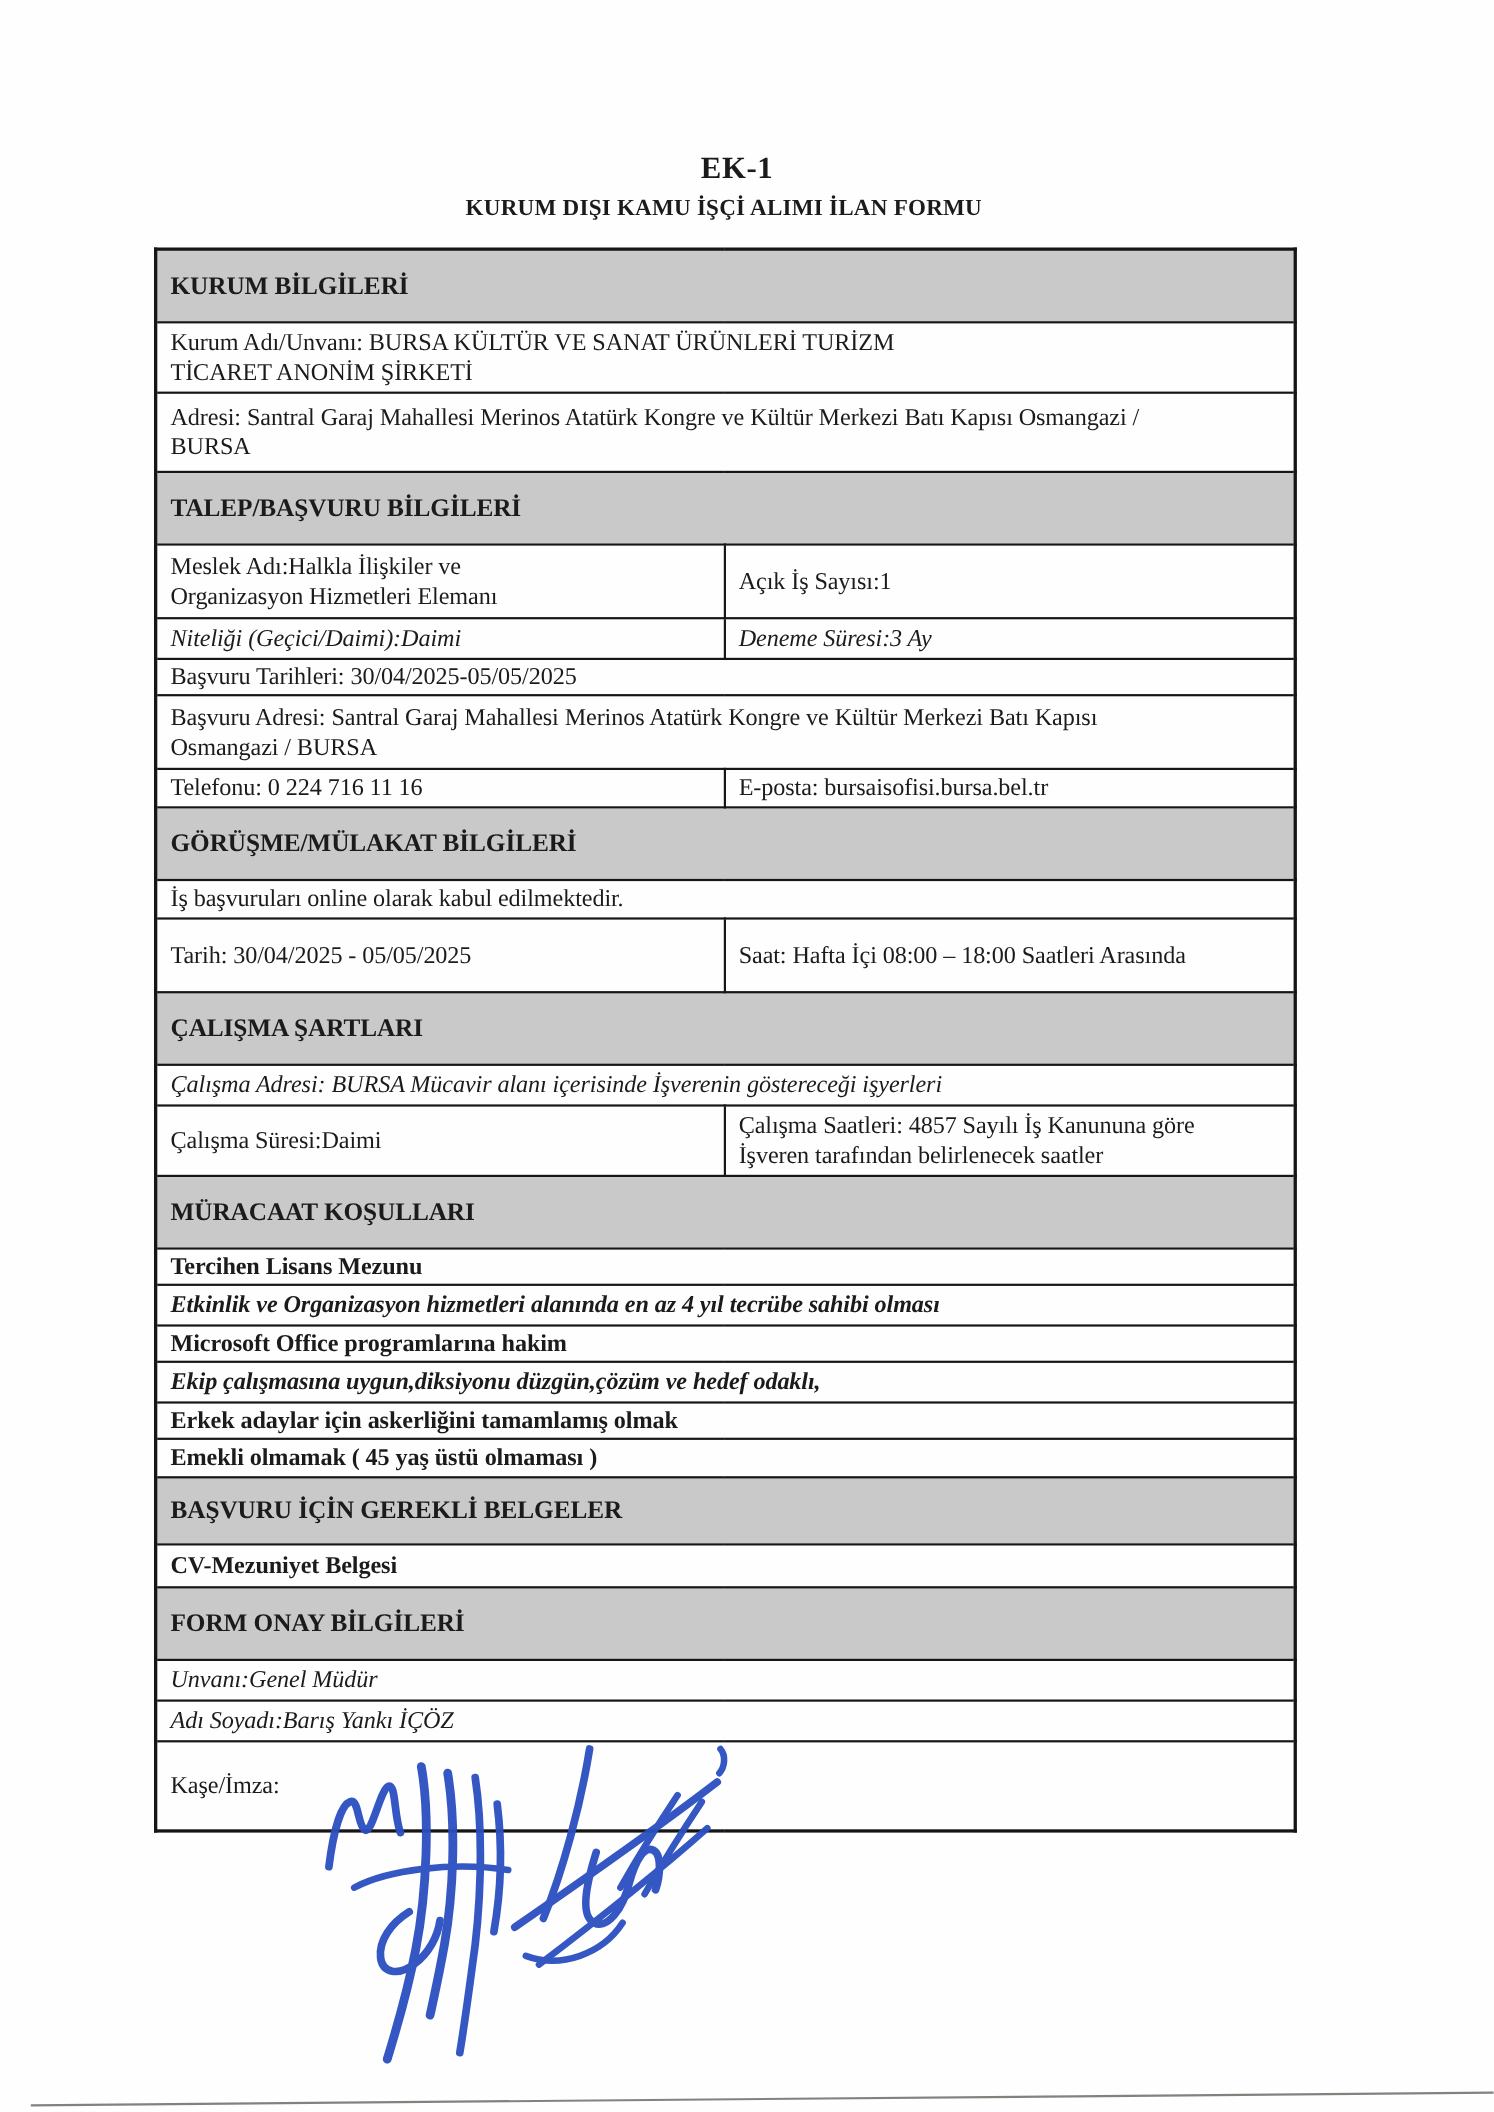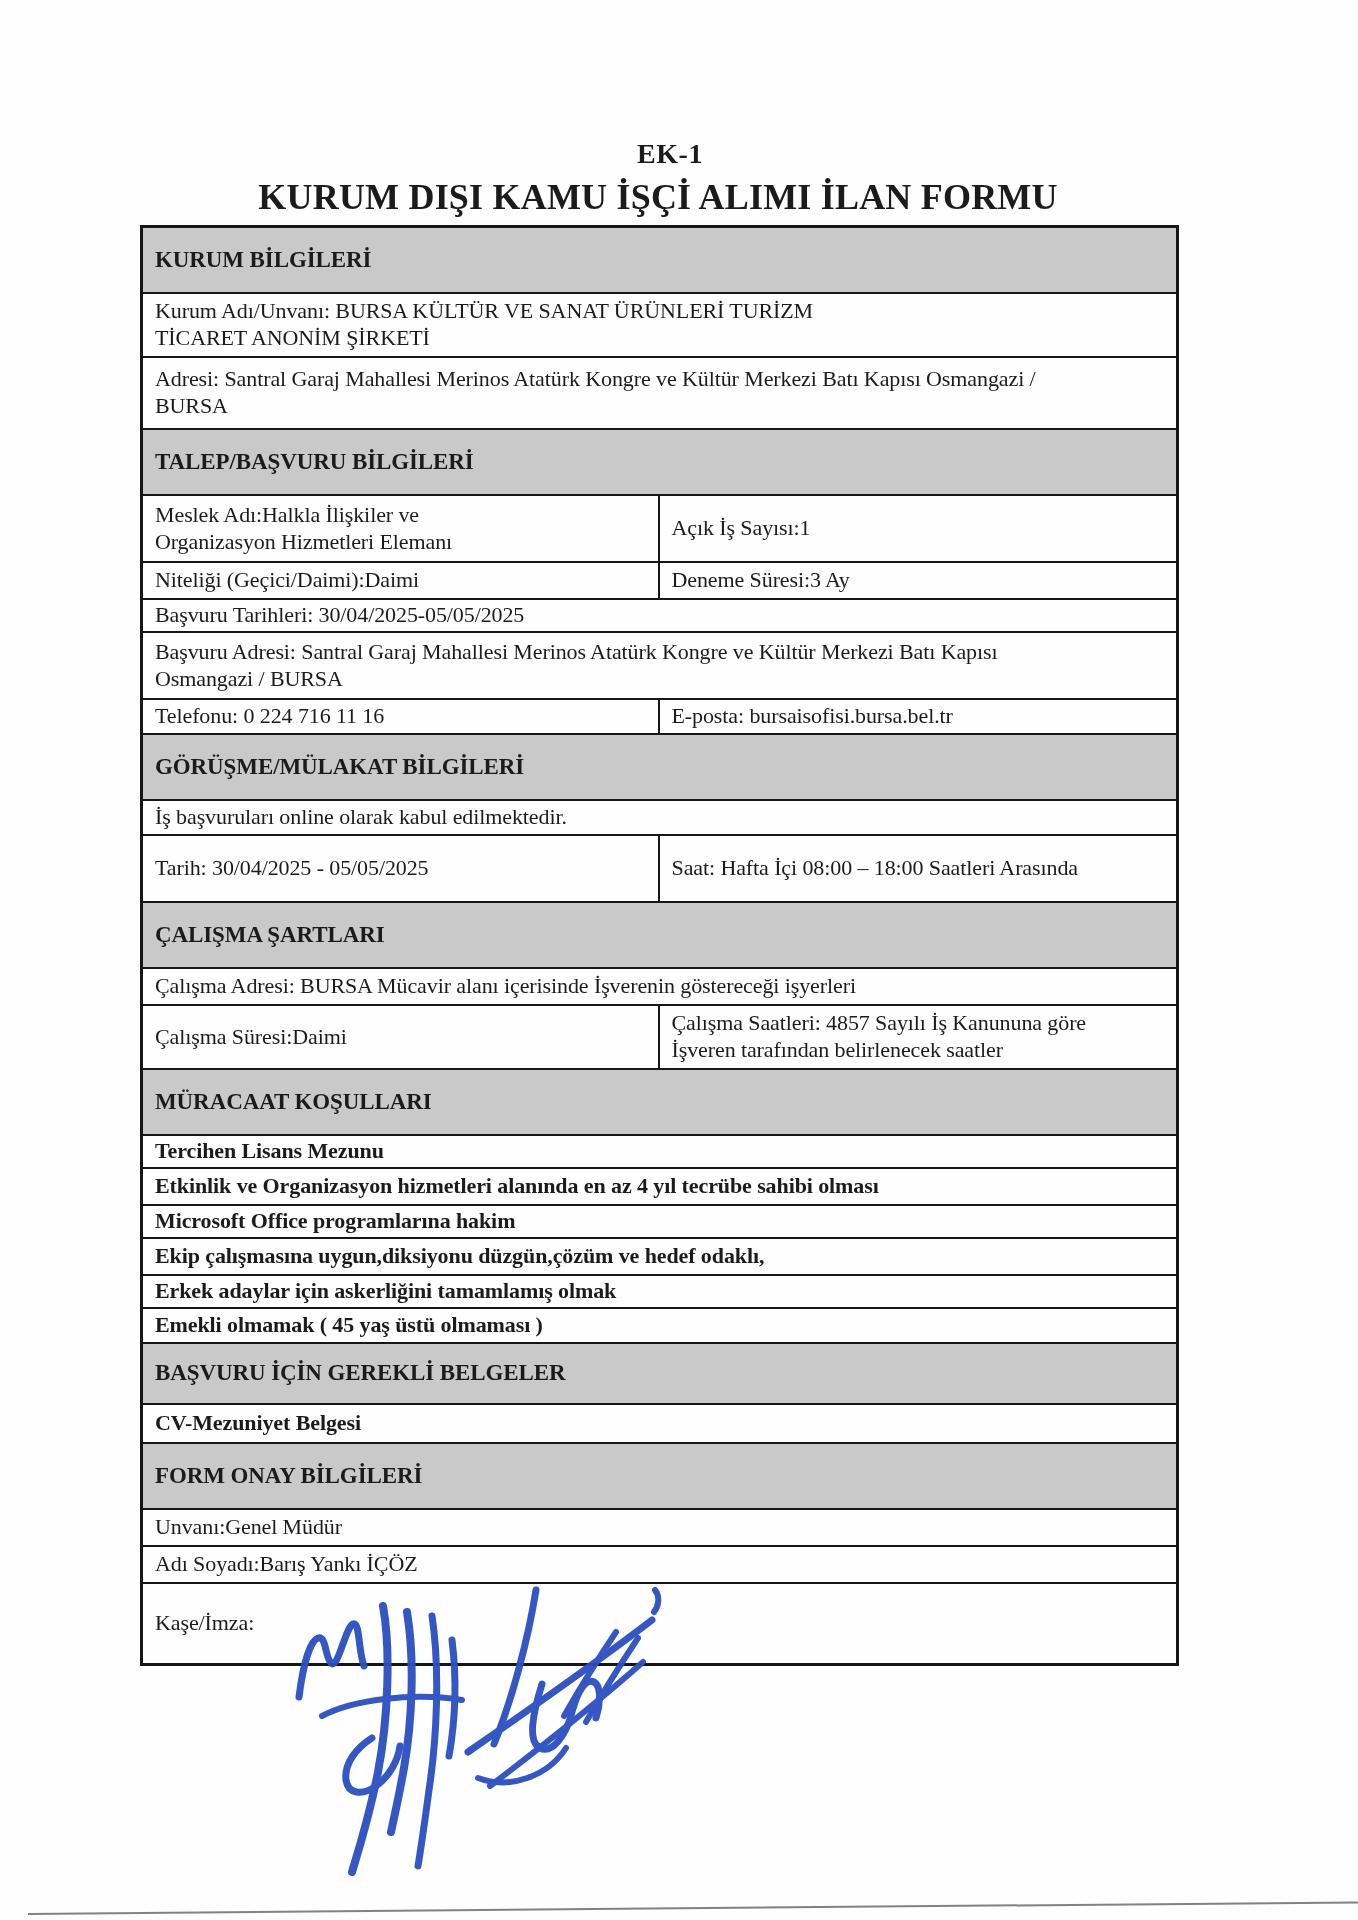--- a/index.html
+++ b/index.html
@@ -9,21 +9,21 @@
     font-family:"Liberation Serif","DejaVu Serif",serif;
     color:#1b1b1b;
     overflow:hidden;
   }
   .doc-code{
     position:absolute;left:152px;top:138px;width:1036px;
     text-align:center;font-size:28px;font-weight:bold;letter-spacing:0.5px;
   }
   .doc-subtitle{
     position:absolute;left:140px;top:176px;width:1036px;
-    text-align:center;font-size:36px;font-weight:bold;letter-spacing:0.2px;
+    text-align:center;font-size:21px;font-weight:bold;letter-spacing:0.2px;
   }
   table.form{
     position:absolute;left:140px;top:225px;width:1036px;
     border-collapse:collapse;table-layout:fixed;
     border:3px solid #161616;
   }
   table.form col.c1{width:517px;}
   table.form col.c2{width:519px;}
   table.form td{
     border:2px solid #161616;
@@ -33,21 +33,21 @@
     overflow:hidden;
   }
   tr.section td{
     background:#c9c9c9;
     font-weight:bold;font-size:23px;
     height:60px;
   }
   tr.bold td{font-weight:bold;}
   tr.h31 td{height:27px;}
   tr.h33 td{height:29px;}
-  tr.h35 td{height:31px;}
+  tr.h35 td{height:31px;font-style:italic;}
   tr.h37 td{height:33px;}
   tr.h62 td{height:58px;}
   tr.h65 td{height:61px;}
   tr.h70 td{height:66px;}
   tr.h79 td{height:75px;}
   tr.sec61 td{height:55px;}
   .w340{display:block;max-width:340px;}
   .w440{display:block;max-width:440px;}
   .w460{display:block;max-width:462px;}
   .w740{display:block;max-width:745px;}

